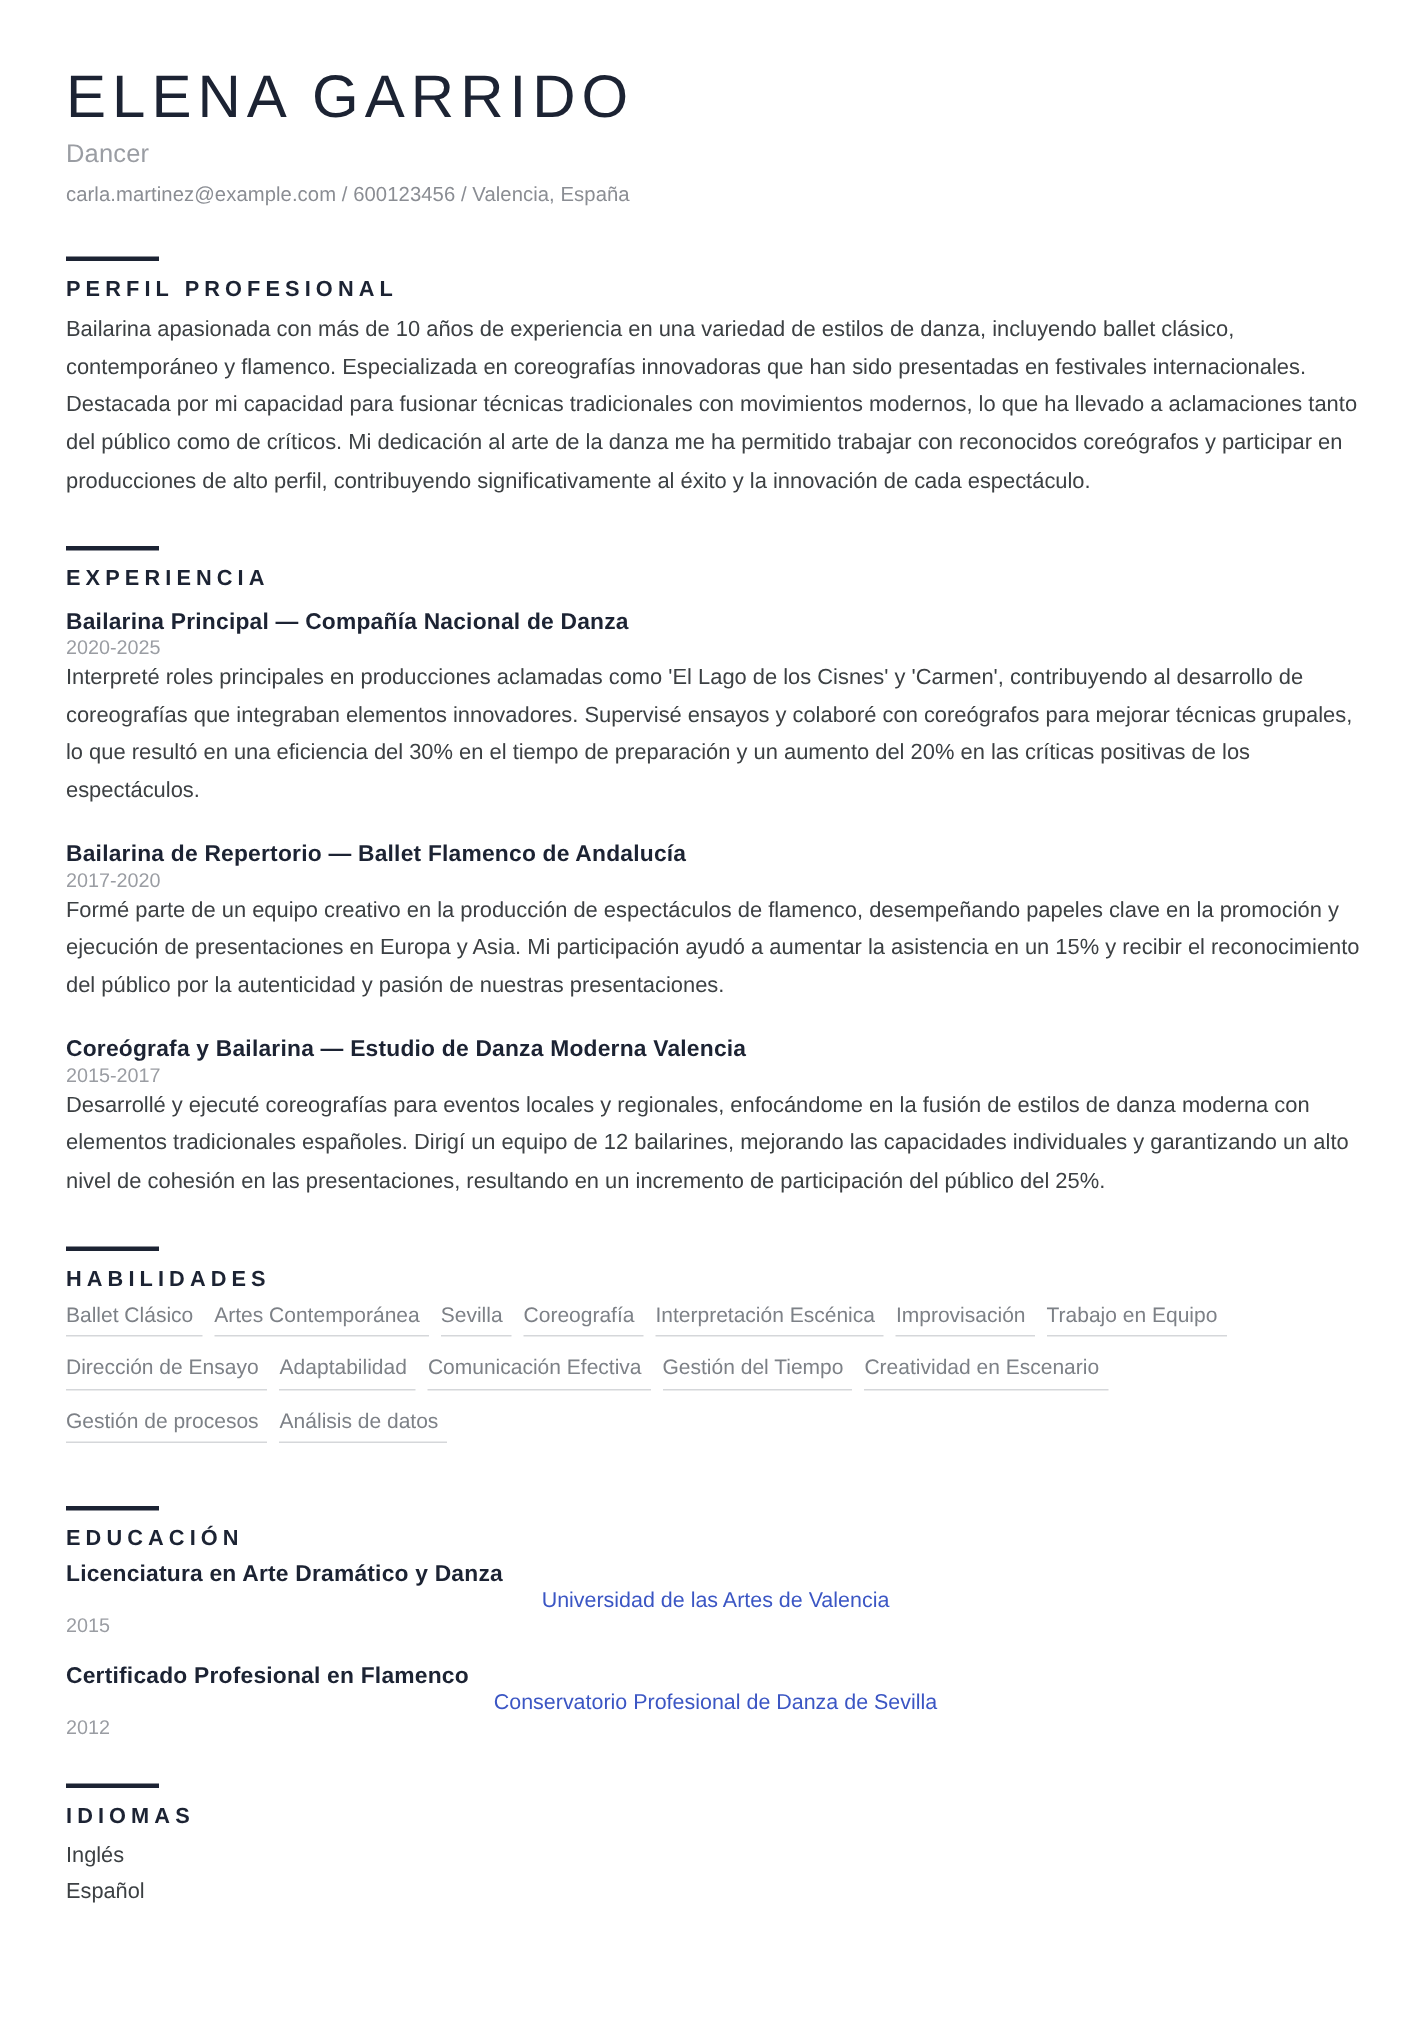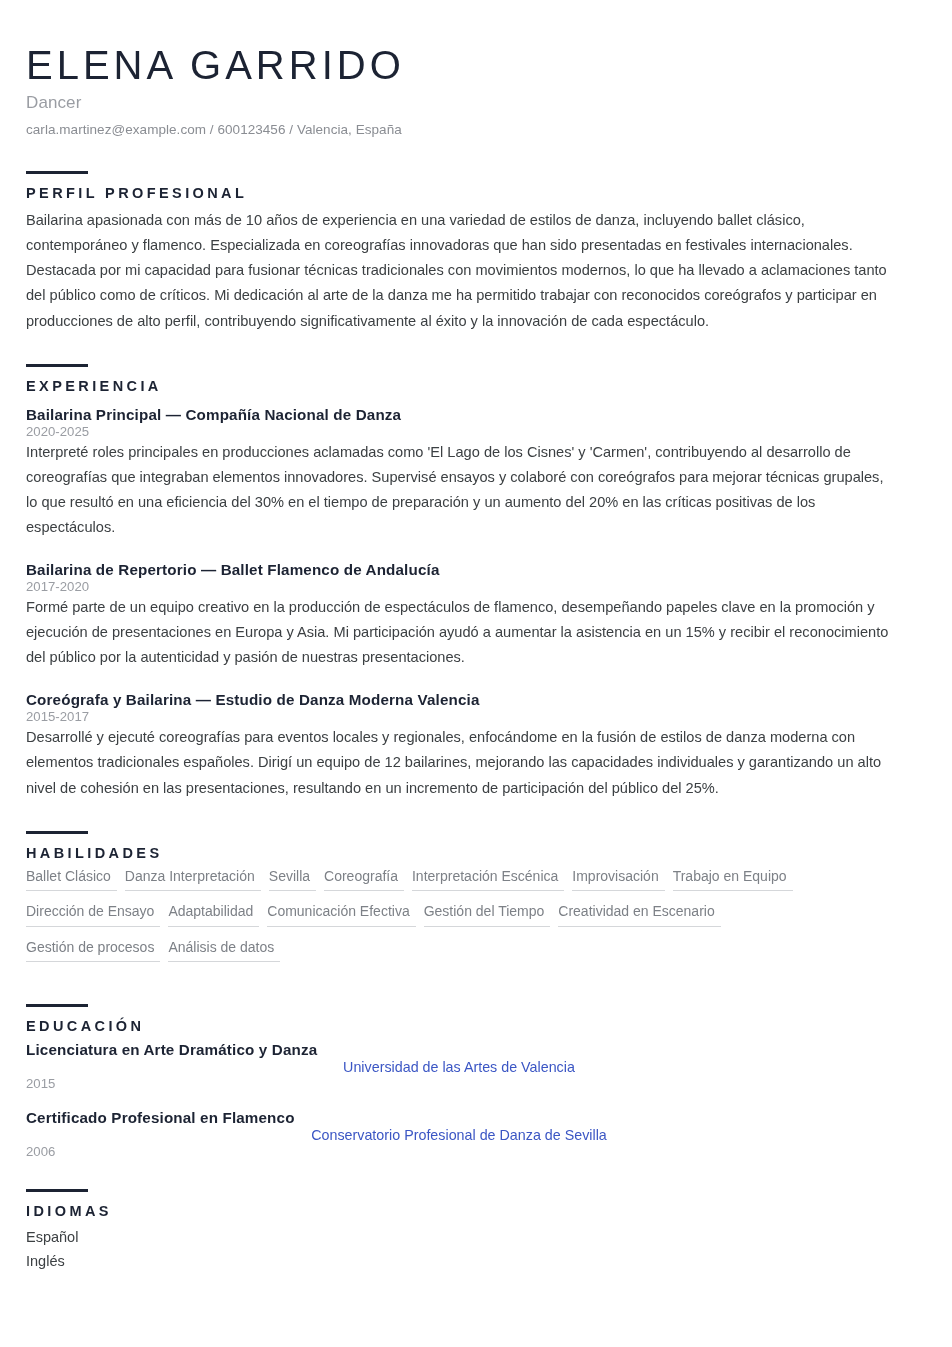--- a/index.html
+++ b/index.html
@@ -12,21 +12,21 @@
     width: 952px;
     height: 1347px;
     font-family: "Liberation Sans", sans-serif;
     color: #3c4043;
     -webkit-font-smoothing: antialiased;
   }
   .page {
     width: 952px;
     min-height: 1347px;
     background: #ffffff;
-    padding: 42px 42px 40px 24px;
+    padding: 42px 42px 40px 42px;
   }
   .content {
     width: 868px;
   }
 
   
   .name {
     font-size: 40px;
     font-weight: 400;
     letter-spacing: 4.0px;
@@ -177,21 +177,21 @@
         <div class="job-dates">2015-2017</div>
         <p class="para">Desarrollé y ejecuté coreografías para eventos locales y regionales, enfocándome en la fusión de estilos de danza moderna con elementos tradicionales españoles. Dirigí un equipo de 12 bailarines, mejorando las capacidades individuales y garantizando un alto nivel de cohesión en las presentaciones, resultando en un incremento de participación del público del 25%.</p>
       </div>
     </section>
 
     <section class="section">
       <div class="rule"></div>
       <h2 class="section-title">HABILIDADES</h2>
       <div class="skills">
         <span class="skill">Ballet Clásico</span>
-        <span class="skill">Danza Interpretación</span>
+        <span class="skill">Artes Contemporánea</span>
         <span class="skill">Sevilla</span>
         <span class="skill">Coreografía</span>
         <span class="skill">Interpretación Escénica</span>
         <span class="skill">Improvisación</span>
         <span class="skill">Trabajo en Equipo</span>
         <span class="skill">Dirección de Ensayo</span>
         <span class="skill">Adaptabilidad</span>
         <span class="skill">Comunicación Efectiva</span>
         <span class="skill">Gestión del Tiempo</span>
         <span class="skill">Creatividad en Escenario</span>
@@ -206,25 +206,25 @@
 
       <div class="edu">
         <div class="edu-degree">Licenciatura en Arte Dramático y Danza</div>
         <div class="edu-school">Universidad de las Artes de Valencia</div>
         <div class="edu-year">2015</div>
       </div>
 
       <div class="edu">
         <div class="edu-degree">Certificado Profesional en Flamenco</div>
         <div class="edu-school">Conservatorio Profesional de Danza de Sevilla</div>
-        <div class="edu-year">2006</div>
+        <div class="edu-year">2012</div>
       </div>
     </section>
 
     <section class="section">
       <div class="rule"></div>
       <h2 class="section-title">IDIOMAS</h2>
+      <div class="lang">Inglés</div>
       <div class="lang">Español</div>
-      <div class="lang">Inglés</div>
     </section>
 
   </div>
 </div>
 
 </body></html>

